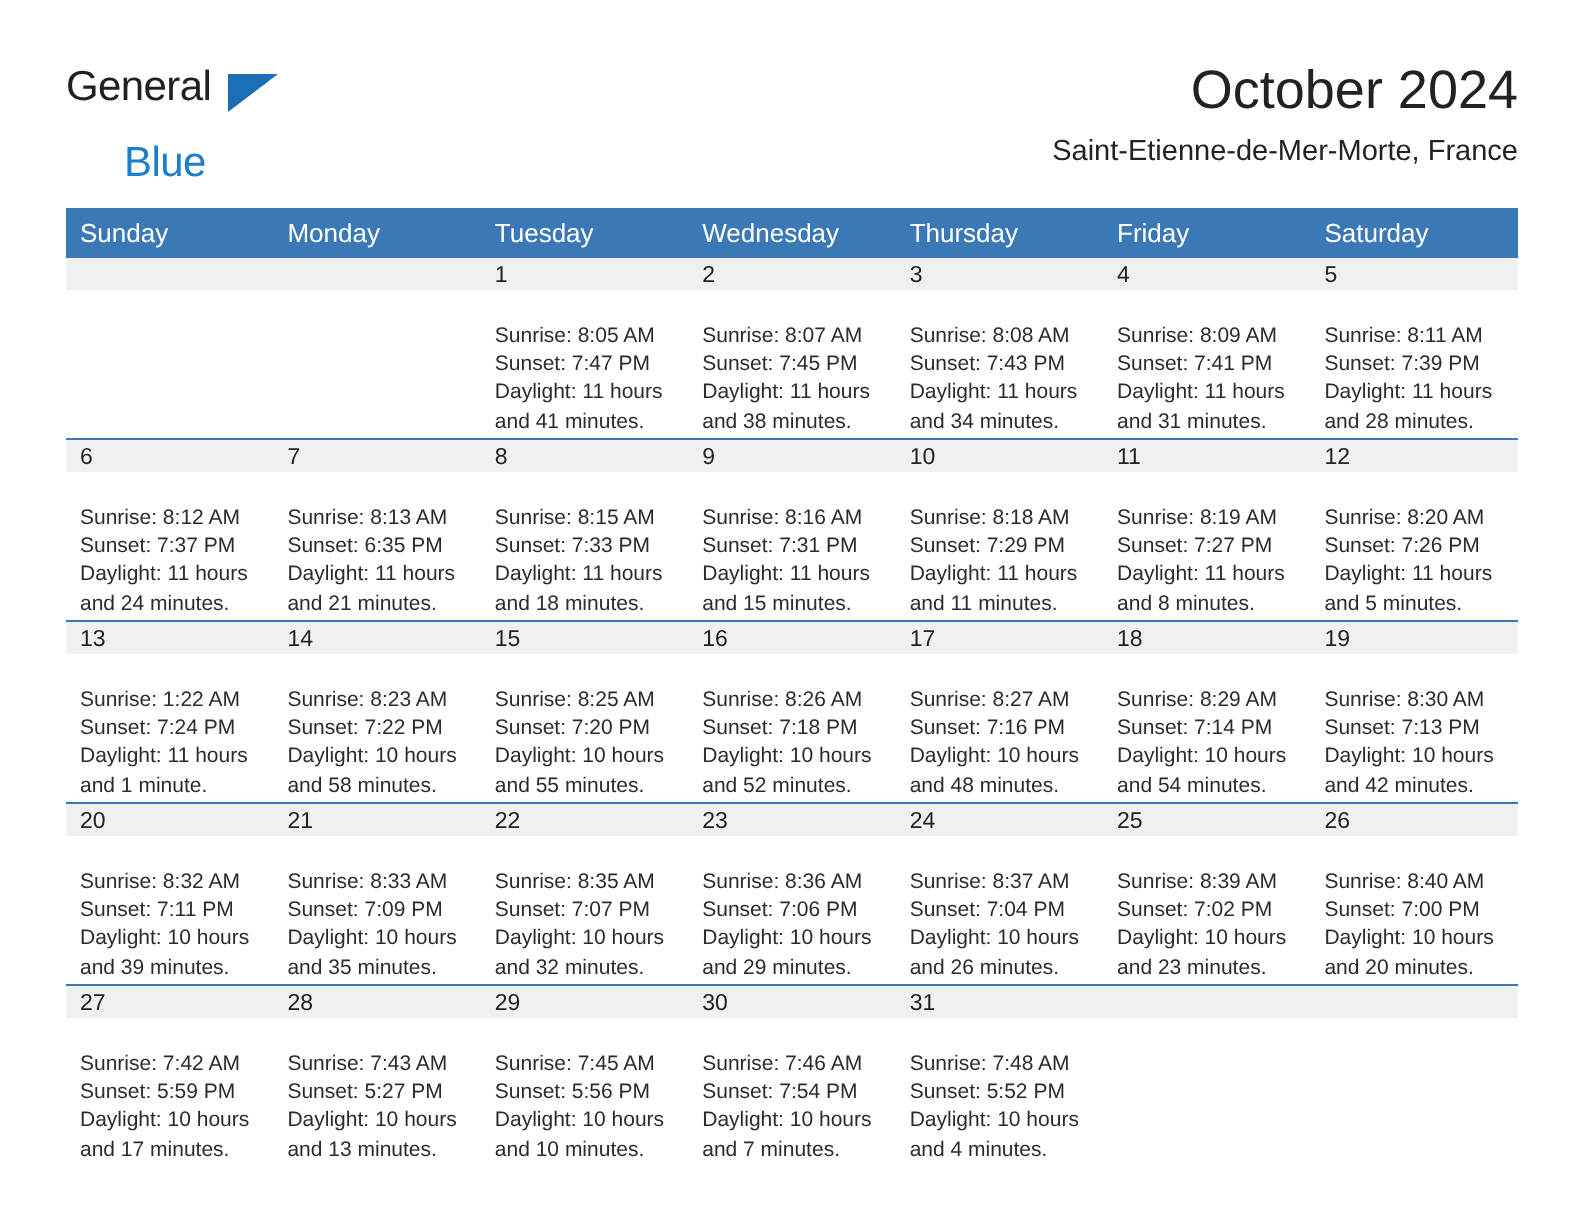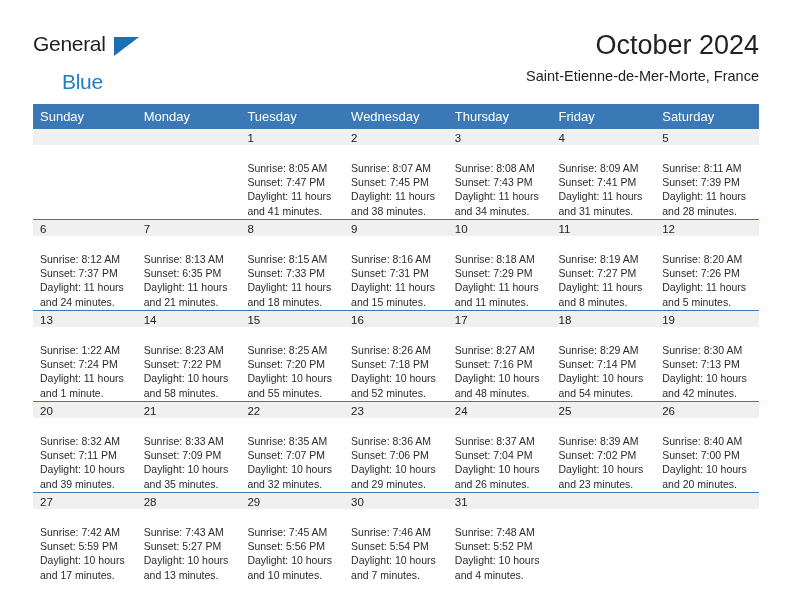--- a/index.html
+++ b/index.html
@@ -519,21 +519,21 @@
                 <div>Daylight: 10 hours</div>
                 <div>and 10 minutes.</div>
               </div>
             </div>
           </td>
           <td>
             <div class="cell-inner">
               <div class="daynum">30</div>
               <div class="details">
                 <div>Sunrise: 7:46 AM</div>
-                <div>Sunset: 5:54 PM</div>
+                <div>Sunset: 7:54 PM</div>
                 <div>Daylight: 10 hours</div>
                 <div>and 7 minutes.</div>
               </div>
             </div>
           </td>
           <td>
             <div class="cell-inner">
               <div class="daynum">31</div>
               <div class="details">
                 <div>Sunrise: 7:48 AM</div>

